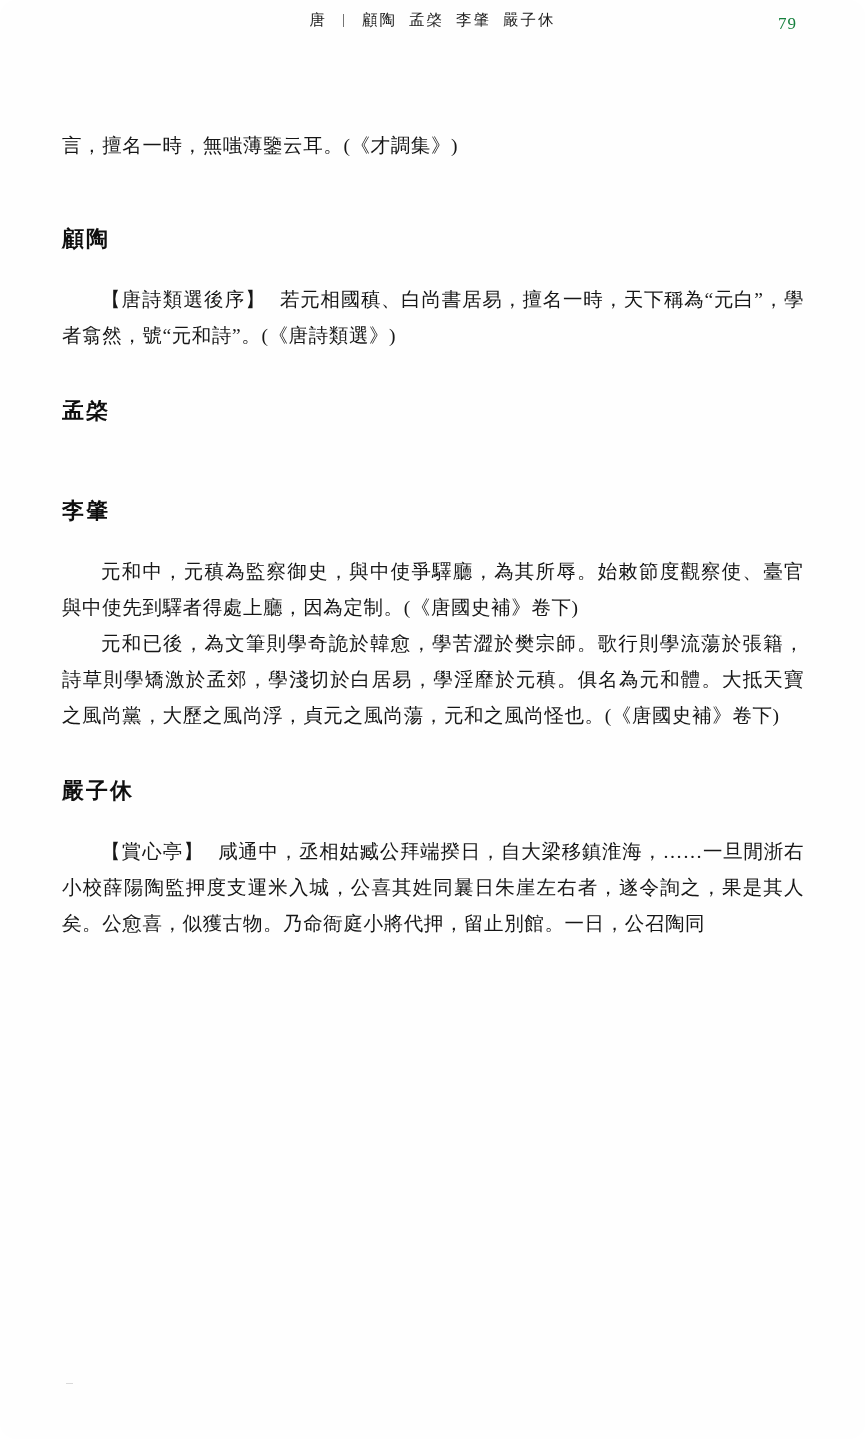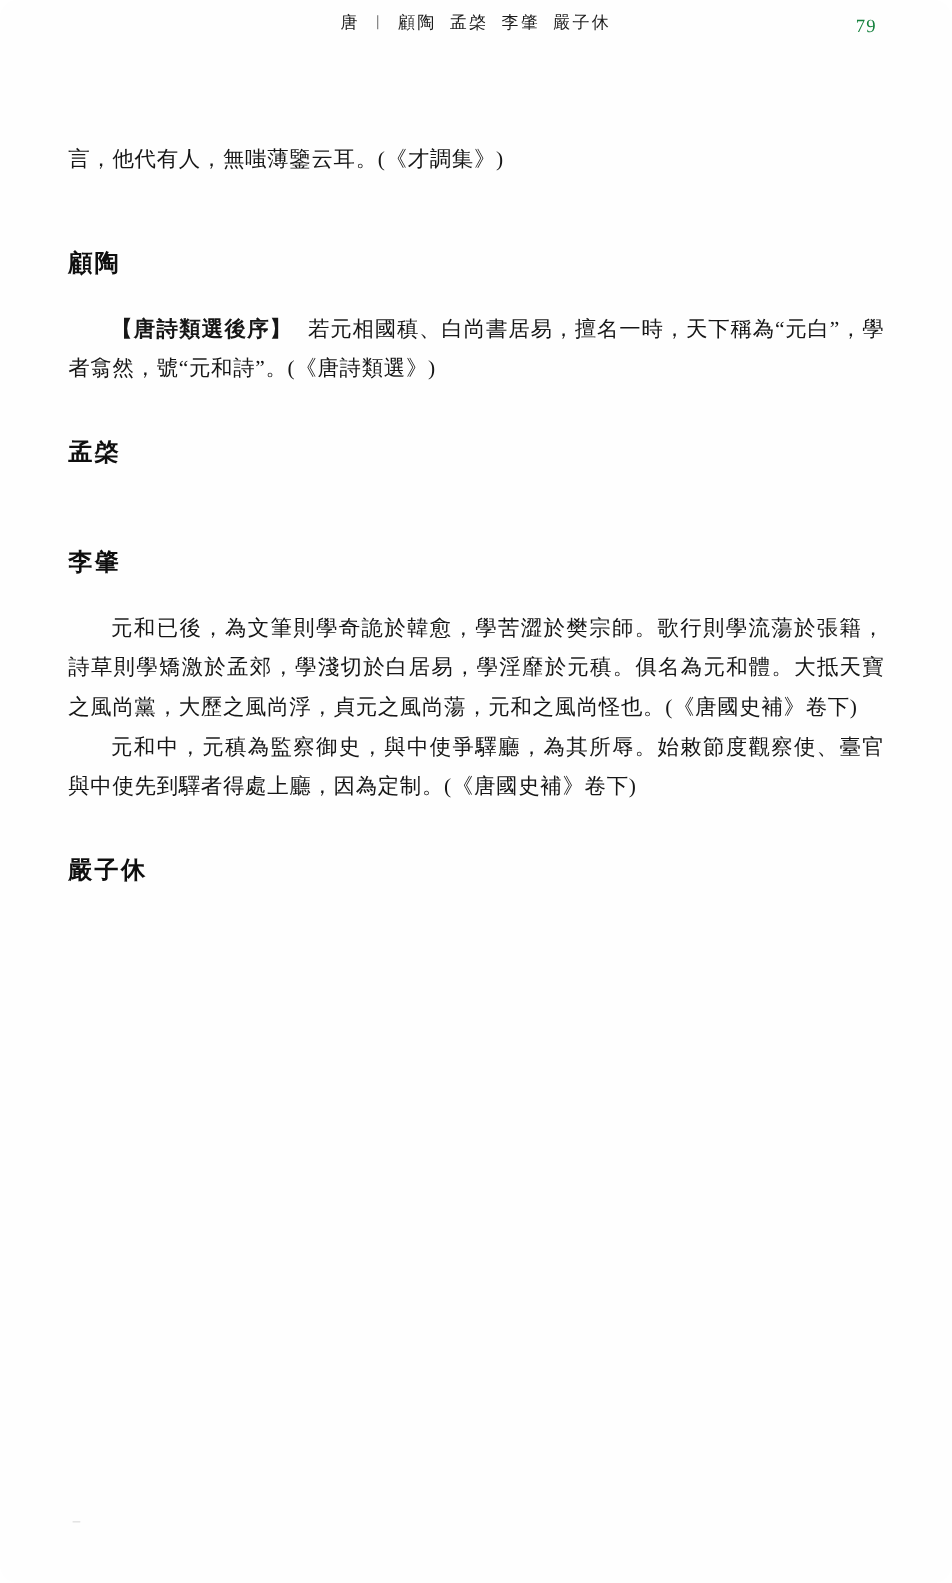--- a/index.html
+++ b/index.html
@@ -90,21 +90,21 @@
     margin: 0;
     color: #0f0f0f;
     font-family: "Liberation Sans", "DejaVu Sans", sans-serif;
   }
 
   .sp-after-open { height: 60px; }
   .sp-after-h  { height: 28px; }
   .sp-block { height: 42px; }
 
   .bracket-title {
-    font-weight: bold;
+    font-weight: normal;
     letter-spacing: 1px;
   }
   .bracket-gap { display: inline-block; width: 14px; }
 
   .footer-tick {
     position: absolute;
     left: 66px;
     bottom: 55px;
     width: 7px;
     height: 1px;
@@ -118,41 +118,42 @@
 
   <div class="runhead">
     <div class="runhead-center">
       <span class="hd-item">唐</span><span class="sep">|</span><span class="hd-item">顧陶</span><span class="hd-item">孟棨</span><span class="hd-item">李肇</span><span class="hd-item">嚴子休</span>
     </div>
     <div class="pagenum">79</div>
   </div>
 
   <div class="col">
 
-    <p class="para">言，他代有人，無嗤薄鑒云耳。(《才調集》)</p>
+    <p class="para">言，擅名一時，無嗤薄鑒云耳。(《才調集》)</p>
 
     <div class="sp-after-open"></div>
 
     <h2 class="sec">顧陶</h2>
     <div class="sp-after-h"></div>
     <p class="para indent"><span class="bracket-title">【唐詩類選後序】</span><span class="bracket-gap"></span><span>若元相國稹、白尚書居易，擅名一時，天下稱為“元白”，學者翕然，號“元和詩”。(《唐詩類選》)</span></p>
 
     <div class="sp-block"></div>
 
     <h2 class="sec">孟棨</h2>
     <div class="sp-after-h"></div>
 
     <div class="sp-block"></div>
 
     <h2 class="sec">李肇</h2>
     <div class="sp-after-h"></div>
+    <p class="para indent">元和中，元稹為監察御史，與中使爭驛廳，為其所辱。始敕節度觀察使、臺官與中使先到驛者得處上廳，因為定制。(《唐國史補》卷下)</p>
     <p class="para indent">元和已後，為文筆則學奇詭於韓愈，學苦澀於樊宗師。歌行則學流蕩於張籍，詩草則學矯激於孟郊，學淺切於白居易，學淫靡於元稹。俱名為元和體。大抵天寶之風尚黨，大歷之風尚浮，貞元之風尚蕩，元和之風尚怪也。(《唐國史補》卷下)</p>
-    <p class="para indent">元和中，元稹為監察御史，與中使爭驛廳，為其所辱。始敕節度觀察使、臺官與中使先到驛者得處上廳，因為定制。(《唐國史補》卷下)</p>
 
     <div class="sp-block"></div>
 
     <h2 class="sec">嚴子休</h2>
     <div class="sp-after-h"></div>
+    <p class="para indent"><span class="bracket-title">【賞心亭】</span><span class="bracket-gap"></span><span>咸通中，丞相姑臧公拜端揆日，自大梁移鎮淮海，……一旦閒浙右小校薛陽陶監押度支運米入城，公喜其姓同曩日朱崖左右者，遂令詢之，果是其人矣。公愈喜，似獲古物。乃命衙庭小將代押，留止別館。一日，公召陶同</span></p>
 
   </div>
 
   <div class="footer-tick"></div>
 </div>
 
 </body></html>

